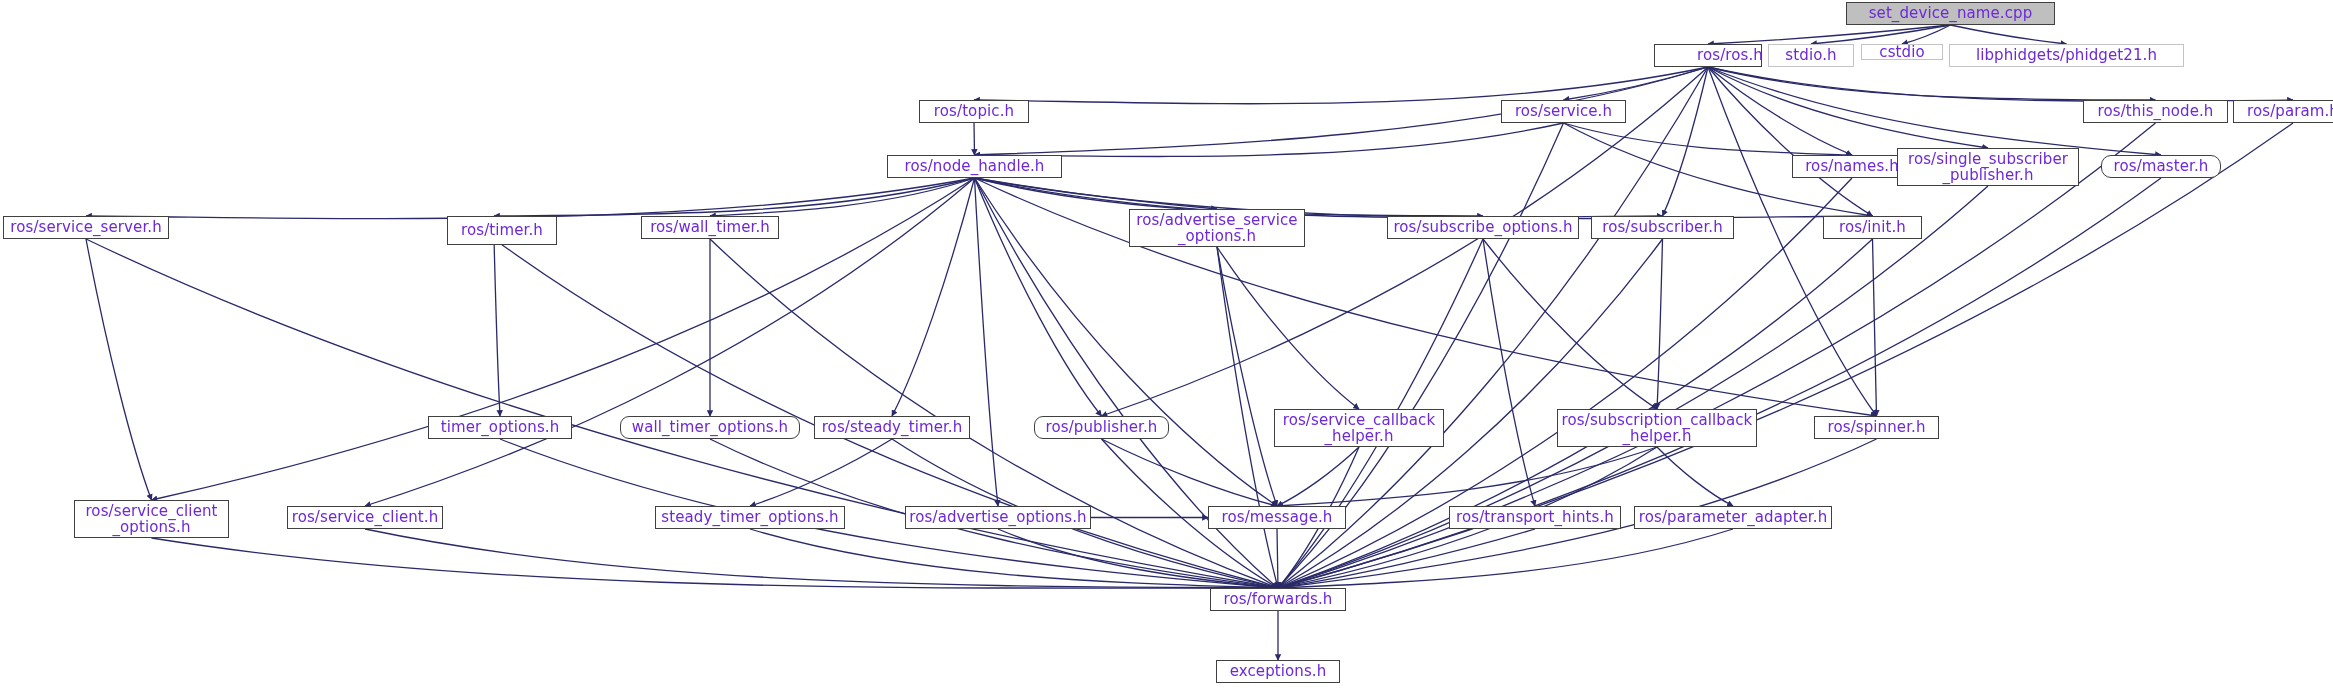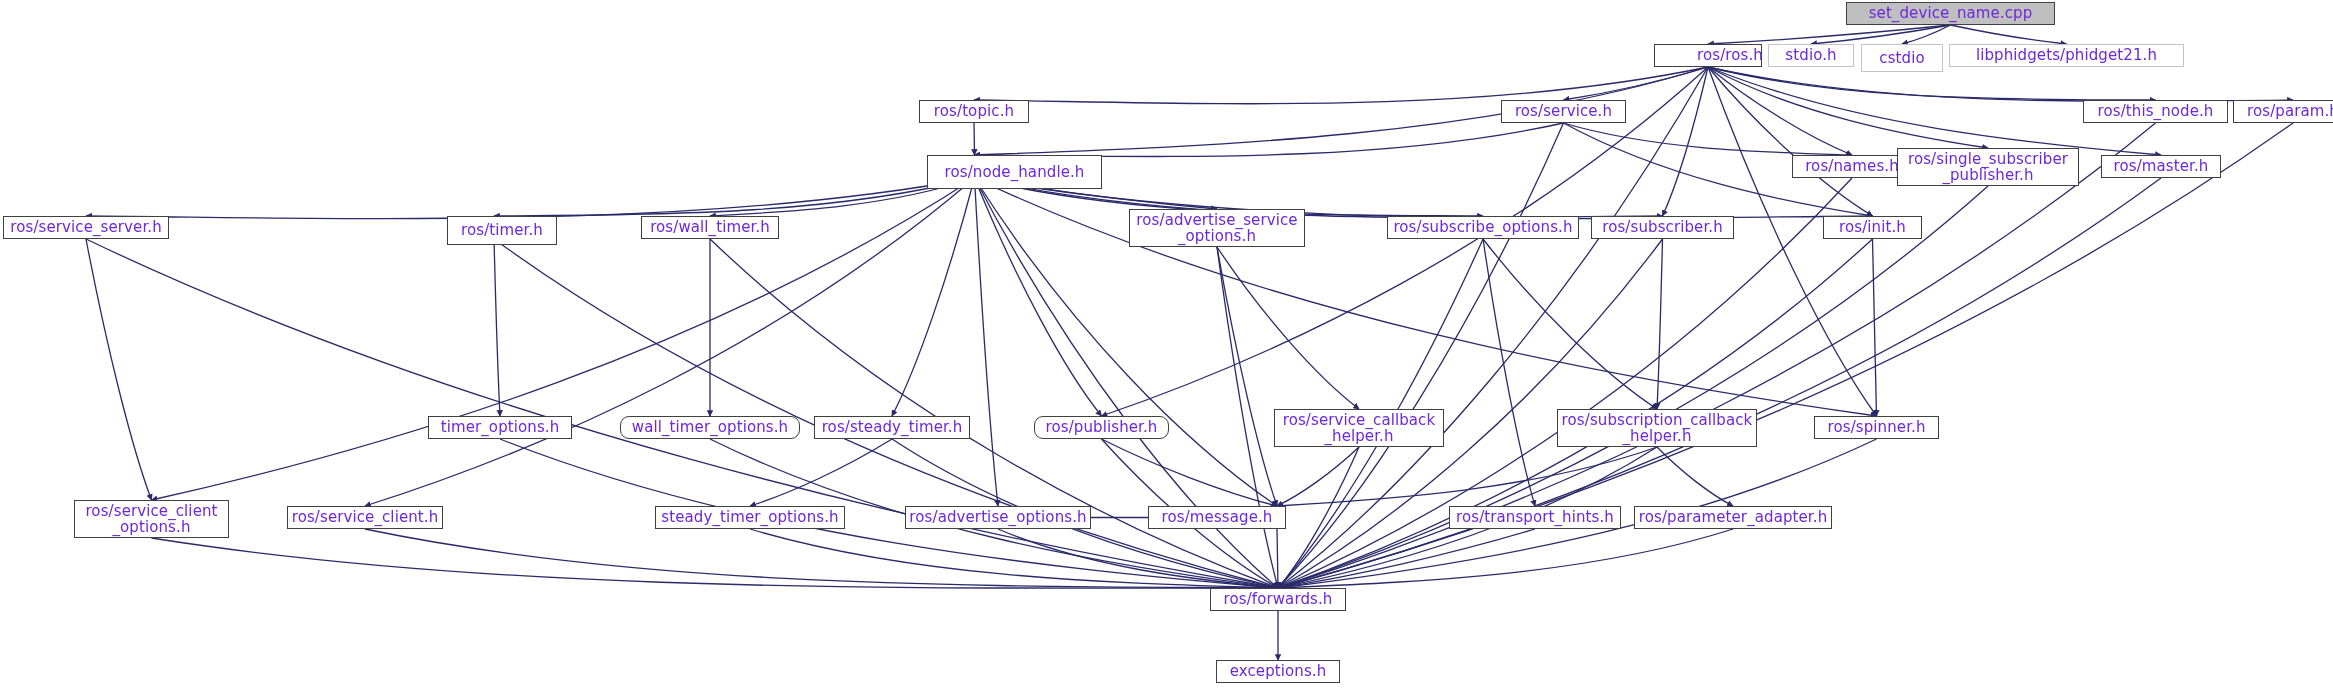--- a/index.html
+++ b/index.html
@@ -100,31 +100,31 @@
       <path d="M 365 529 C 657.1600000000001 589.78, 1004.0999999999999 585.8000000000001, 1278 588" fill="none" stroke="#2a2a6a" stroke-width="1.3" marker-end="url(#arrow)"></path>
       <path d="M 1852 178 C 1668.32 377.752, 1450.2 513.3472, 1278 588" fill="none" stroke="#2a2a6a" stroke-width="1.3" marker-end="url(#arrow)"></path>
       <path d="M 1988 186 C 1760.8 388.92, 1491 516.688, 1278 588" fill="none" stroke="#2a2a6a" stroke-width="1.3" marker-end="url(#arrow)"></path>
       <path d="M 2161 178 C 1878.44 386.2, 1542.9 515.6, 1278 588" fill="none" stroke="#2a2a6a" stroke-width="1.3" marker-end="url(#arrow)"></path>
       <path d="M 1278 611 C 1278 631.58, 1278 650.2, 1278 660" fill="none" stroke="#2a2a6a" stroke-width="1.3" marker-end="url(#arrow)"></path>
     </svg>
   <div id="nodes-layer">
       <div class="node root" style="left: 1846px; top: 2px; width: 209px; height: 23px;"><span>set_device_name.cpp</span></div>
       <div class="node" style="left: 1654px; top: 44px; width: 108px; height: 23px; padding-left: 44px;"><span>ros/ros.h</span></div>
       <div class="node sys" style="left: 1768px; top: 44px; width: 86px; height: 23px;"><span>stdio.h</span></div>
-      <div class="node sys" style="left: 1861px; top: 44px; width: 82px; height: 28px;"><span>cstdio</span></div>
+      <div class="node sys" style="left: 1861px; top: 44px; width: 82px; height: 16px;"><span>cstdio</span></div>
       <div class="node sys" style="left: 1949px; top: 44px; width: 235px; height: 23px;"><span>libphidgets/phidget21.h</span></div>
       <div class="node" style="left: 919px; top: 100px; width: 110px; height: 23px;"><span>ros/topic.h</span></div>
       <div class="node" style="left: 1501px; top: 100px; width: 125px; height: 23px;"><span>ros/service.h</span></div>
       <div class="node" style="left: 2083px; top: 100px; width: 145px; height: 23px;"><span>ros/this_node.h</span></div>
       <div class="node" style="left: 2233px; top: 100px; width: 120px; height: 23px;"><span>ros/param.h</span></div>
-      <div class="node" style="left: 887px; top: 155px; width: 175px; height: 34px; margin-left: 40px;"><span>ros/node_handle.h</span></div>
+      <div class="node" style="left: 887px; top: 155px; width: 175px; height: 23px;"><span>ros/node_handle.h</span></div>
       <div class="node" style="left: 1792px; top: 155px; width: 120px; height: 23px;"><span>ros/names.h</span></div>
       <div class="node" style="left: 1897px; top: 148px; width: 182px; height: 38px;"><span>ros/single_subscriber
 _publisher.h</span></div>
-      <div class="node" style="left: 2101px; top: 155px; width: 120px; height: 23px;"><span>ros/master.h</span></div>
+      <div class="node" style="left: 2101px; top: 155px; width: 120px; height: 23px; border-radius: 10px;"><span>ros/master.h</span></div>
       <div class="node" style="left: 3px; top: 216px; width: 166px; height: 23px;"><span>ros/service_server.h</span></div>
       <div class="node" style="left: 447px; top: 216px; width: 110px; height: 29px;"><span>ros/timer.h</span></div>
       <div class="node" style="left: 641px; top: 216px; width: 138px; height: 23px;"><span>ros/wall_timer.h</span></div>
       <div class="node" style="left: 1129px; top: 209px; width: 176px; height: 38px;"><span>ros/advertise_service
 _options.h</span></div>
       <div class="node" style="left: 1387px; top: 216px; width: 192px; height: 23px;"><span>ros/subscribe_options.h</span></div>
       <div class="node" style="left: 1591px; top: 216px; width: 143px; height: 23px;"><span>ros/subscriber.h</span></div>
       <div class="node" style="left: 1823px; top: 216px; width: 99px; height: 23px;"><span>ros/init.h</span></div>
       <div class="node" style="left: 428px; top: 416px; width: 144px; height: 23px;"><span>timer_options.h</span></div>
       <div class="node" style="left: 620px; top: 416px; width: 180px; height: 23px; border-radius: 9px;"><span>wall_timer_options.h</span></div>
@@ -133,19 +133,19 @@
       <div class="node" style="left: 1274px; top: 409px; width: 170px; height: 38px;"><span>ros/service_callback
 _helper.h</span></div>
       <div class="node" style="left: 1557px; top: 409px; width: 200px; height: 38px;"><span>ros/subscription_callback
 _helper.h</span></div>
       <div class="node" style="left: 1814px; top: 416px; width: 125px; height: 23px;"><span>ros/spinner.h</span></div>
       <div class="node" style="left: 74px; top: 500px; width: 155px; height: 38px;"><span>ros/service_client
 _options.h</span></div>
       <div class="node" style="left: 287px; top: 506px; width: 156px; height: 23px;"><span>ros/service_client.h</span></div>
       <div class="node" style="left: 655px; top: 506px; width: 190px; height: 23px;"><span>steady_timer_options.h</span></div>
       <div class="node" style="left: 905px; top: 506px; width: 186px; height: 23px;"><span>ros/advertise_options.h</span></div>
-      <div class="node" style="left: 1148px; top: 506px; width: 138px; height: 23px;"><span>ros/message.h</span></div>
+      <div class="node" style="left: 1208px; top: 506px; width: 138px; height: 23px;"><span>ros/message.h</span></div>
       <div class="node" style="left: 1449px; top: 506px; width: 172px; height: 23px;"><span>ros/transport_hints.h</span></div>
       <div class="node" style="left: 1634px; top: 506px; width: 198px; height: 23px;"><span>ros/parameter_adapter.h</span></div>
       <div class="node" style="left: 1210px; top: 588px; width: 136px; height: 23px;"><span>ros/forwards.h</span></div>
       <div class="node" style="left: 1216px; top: 660px; width: 124px; height: 23px;"><span>exceptions.h</span></div>
     </div>
 </div>
 
 </body></html>

